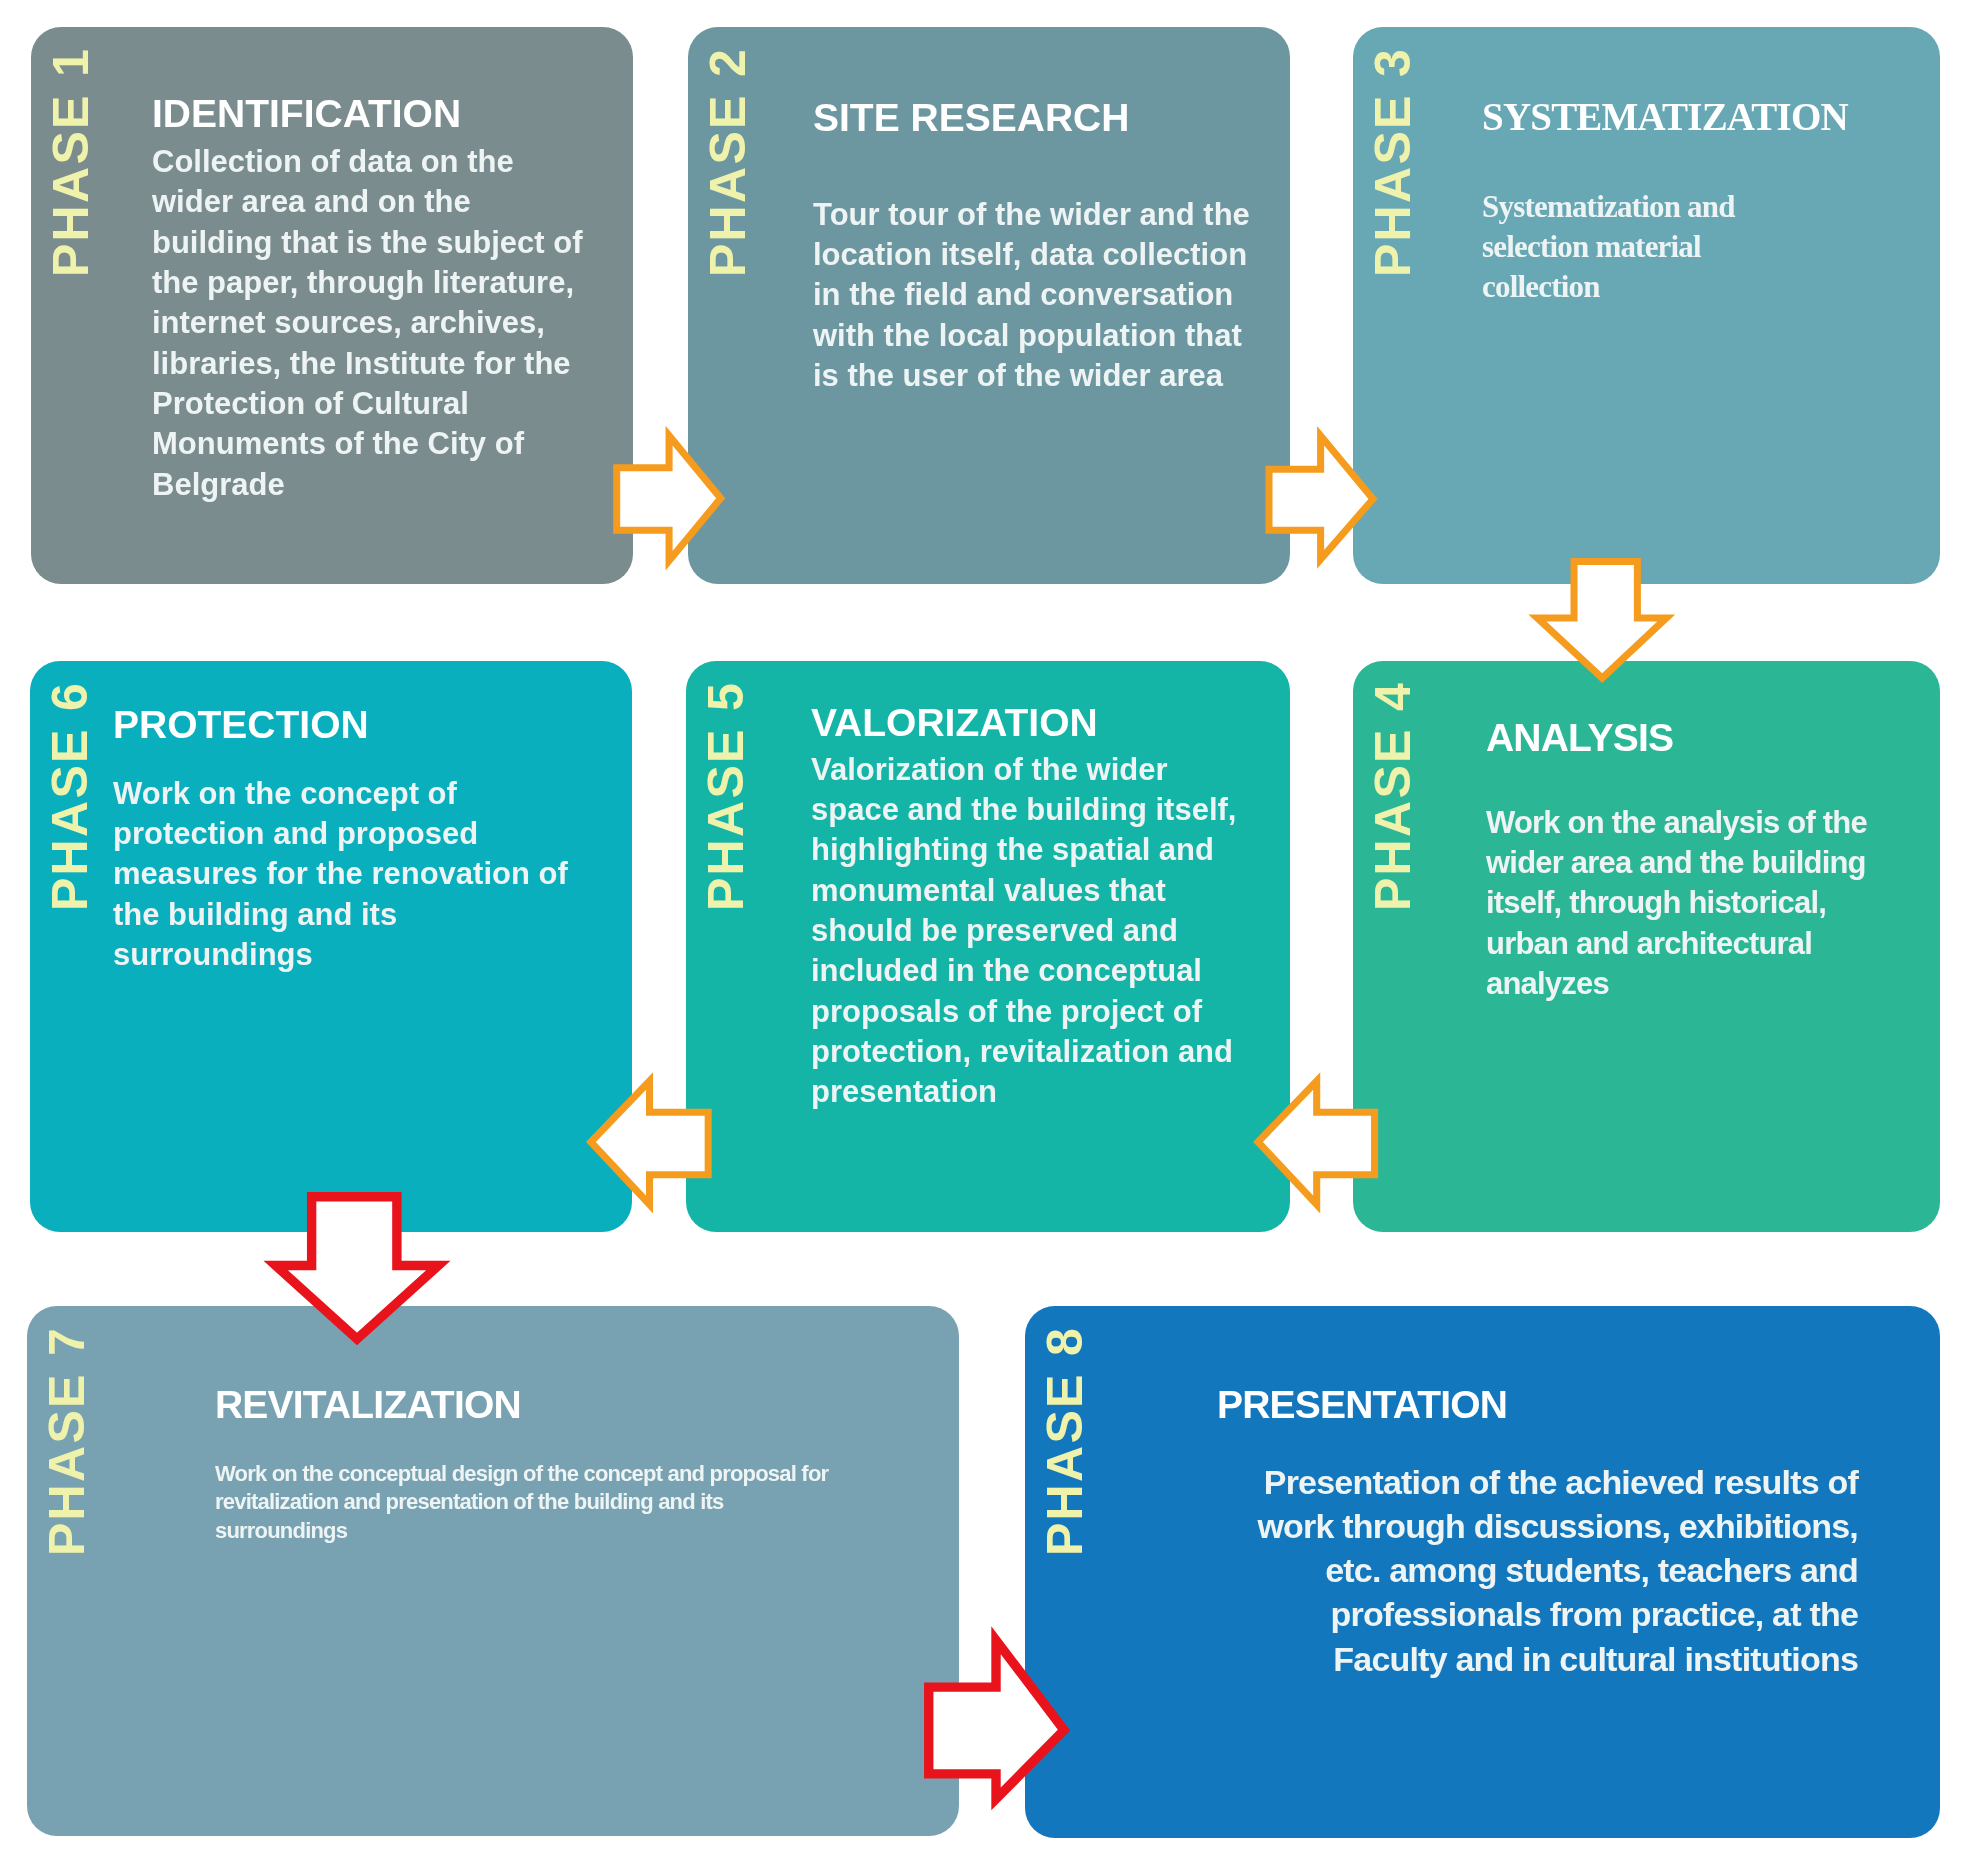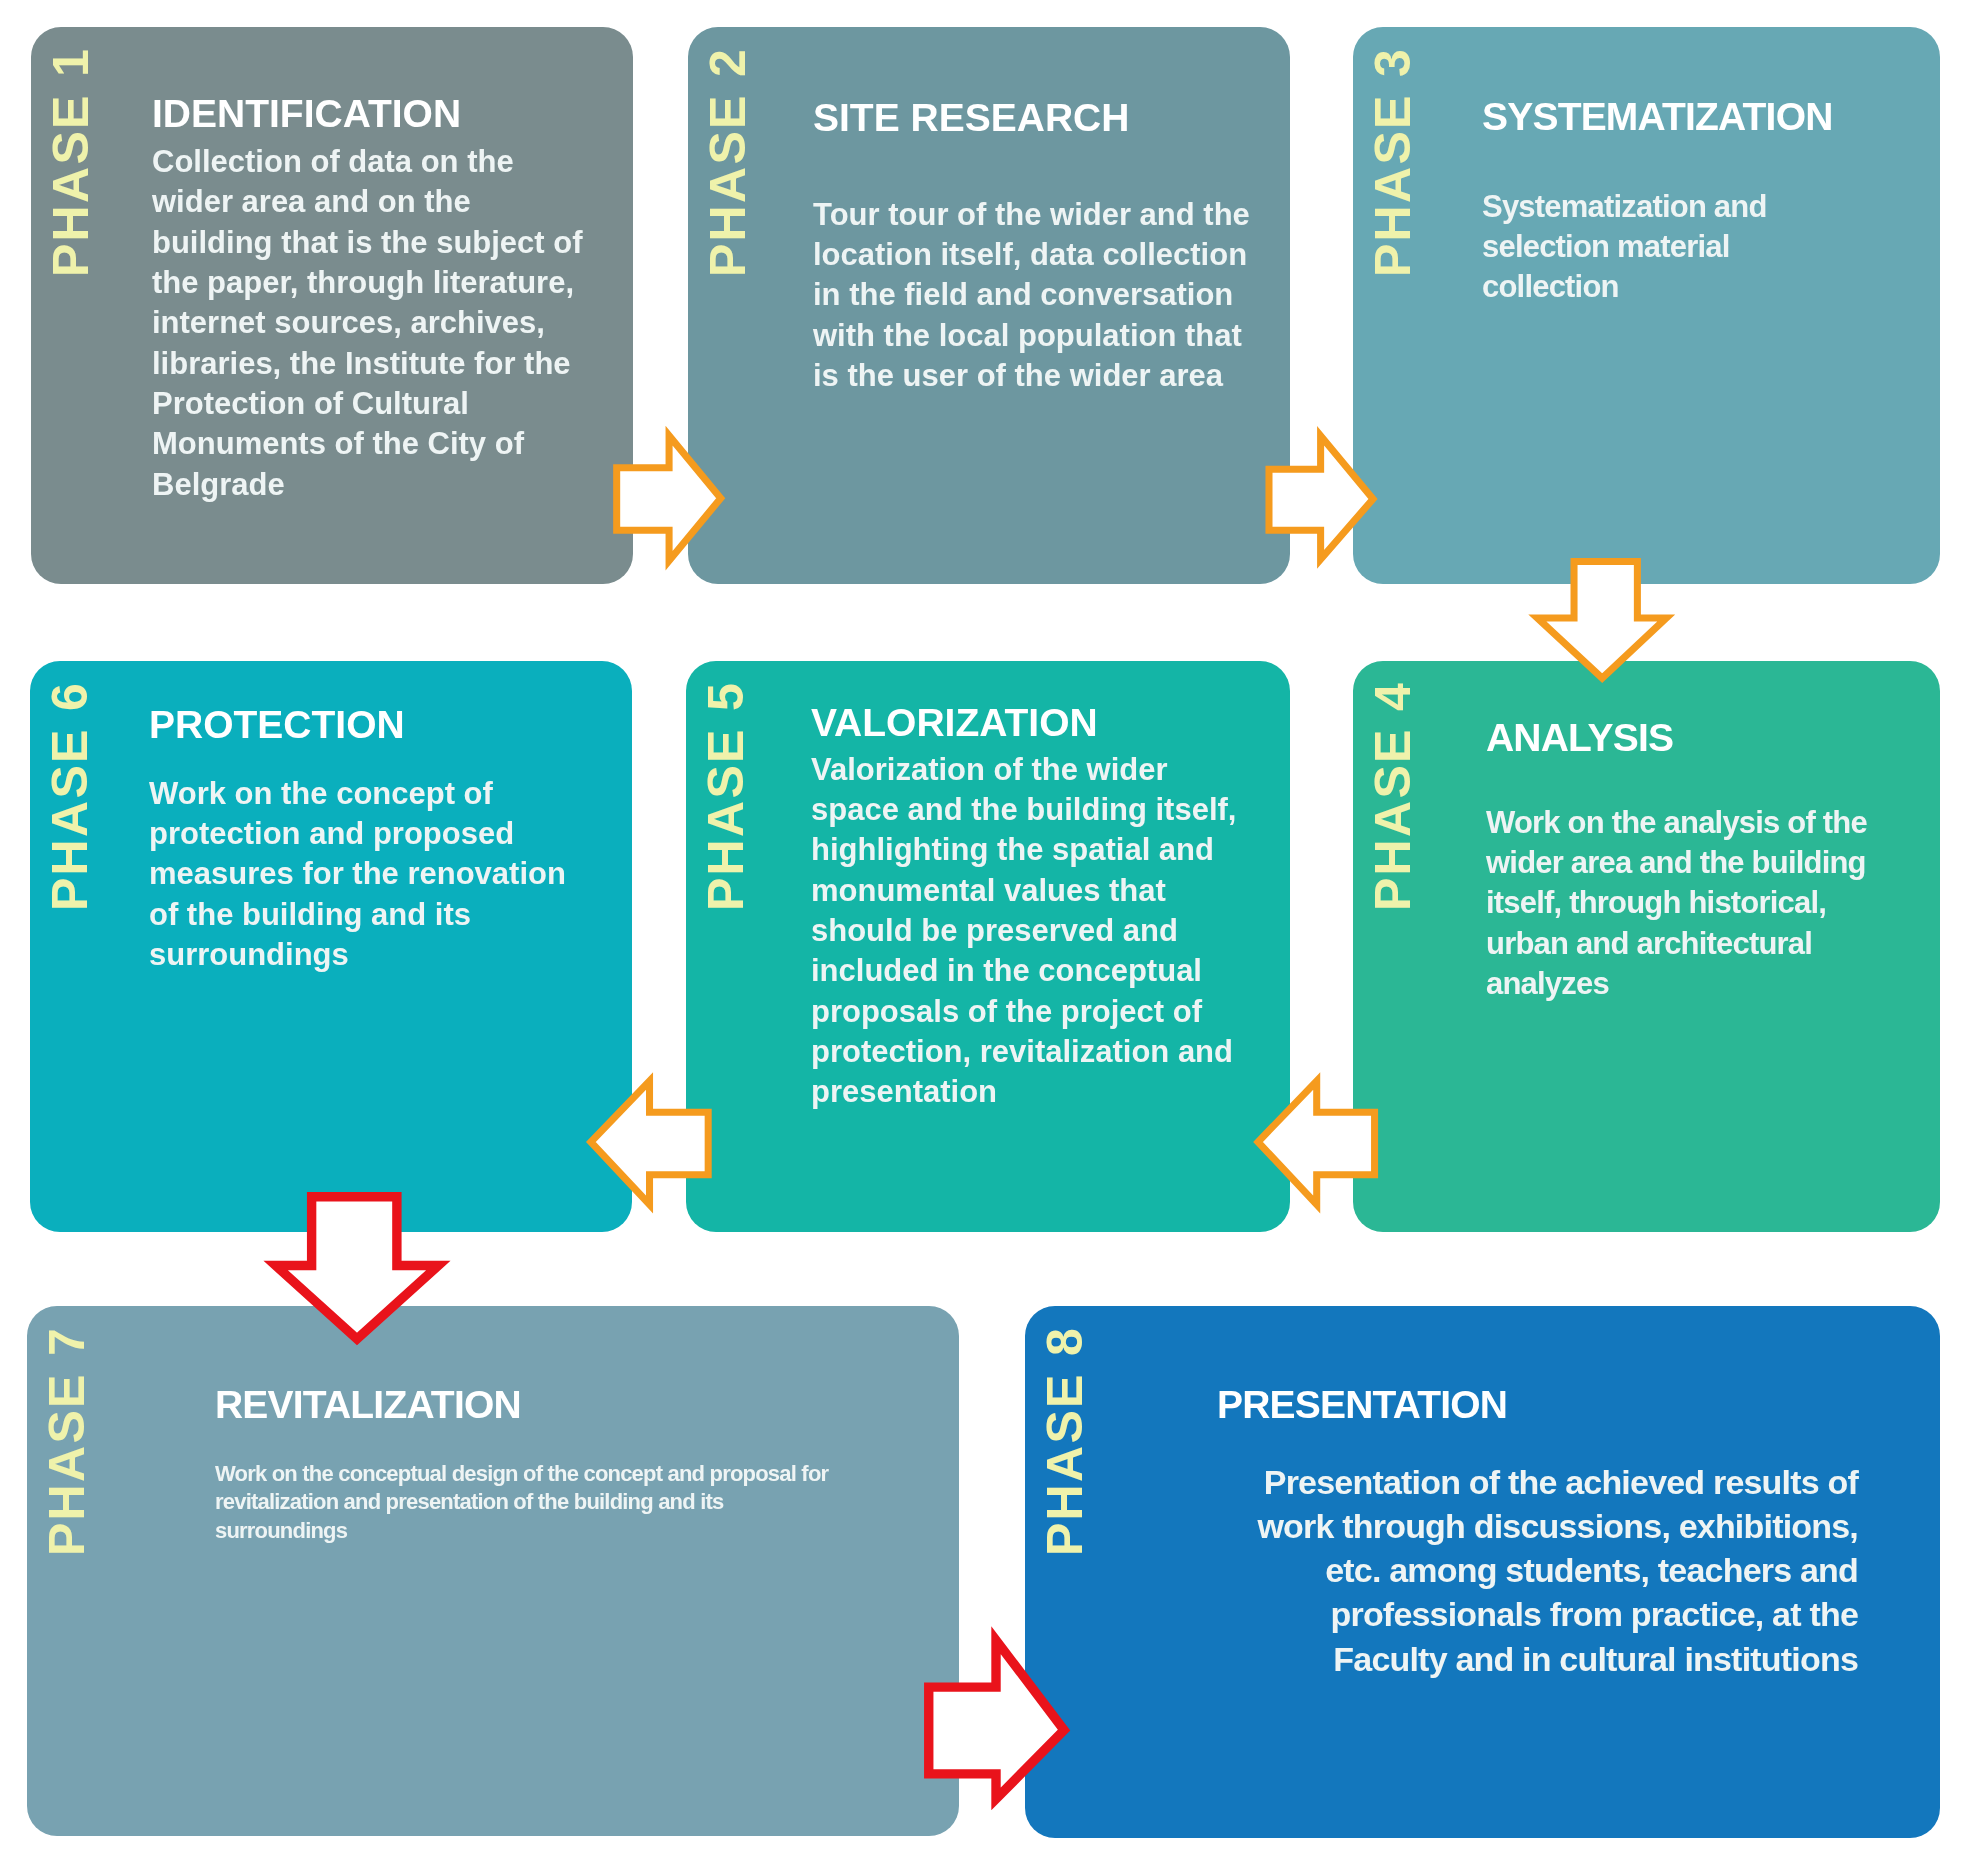--- a/index.html
+++ b/index.html
@@ -60,24 +60,24 @@
   
   .pbox-6 { left: 30px;   top: 661px;  width: 602px;  height: 571px; }
   .pbox-5 { left: 686px;  top: 661px;  width: 604px;  height: 571px; }
   .pbox-4 { left: 1353px; top: 661px;  width: 587px;  height: 571px; }
   
   .pbox-7 { left: 27px;   top: 1306px; width: 932px; height: 530px; }
   .pbox-8 { left: 1025px; top: 1306px; width: 915px; height: 532px; }
 
   .pbox-1 .phase-content { padding: 66px 35px 0 121px; }
   .pbox-2 .phase-content { padding: 70px 39px 0 125px; }
-  .pbox-3 .phase-content { padding: 69px 35px 0 129px; }
+  .pbox-3 .phase-content { padding: 69px 35px 0 129px; font-family: Liberation Serif, serif; }
   .pbox-4 .phase-content { padding: 56px 31px 0 133px; }
   .pbox-5 .phase-content { padding: 41px 35px 8px 125px; }
-  .pbox-6 .phase-content { padding: 43px 43px 0 119px; }
+  .pbox-6 .phase-content { padding: 43px 43px 0 83px; }
   .pbox-7 .phase-content { padding: 78px 47px 0 188px; }
   .pbox-8 .phase-content { padding: 78px 47px 0 192px; }
 
   .pbox-1 .phase-body { margin-top: 6.3px; }
   .pbox-2 .phase-body { margin-top: 55px; }
   .pbox-3 .phase-body { margin-top: 48px; max-width: 336px; }
   .pbox-4 .phase-body { margin-top: 43px; }
   .pbox-5 .phase-body { margin-top: 5px; }
   .pbox-6 .phase-body { margin-top: 27px; }
   .pbox-7 .phase-body { margin-top: 33px; max-width: 641px; font-size: 22px; }

